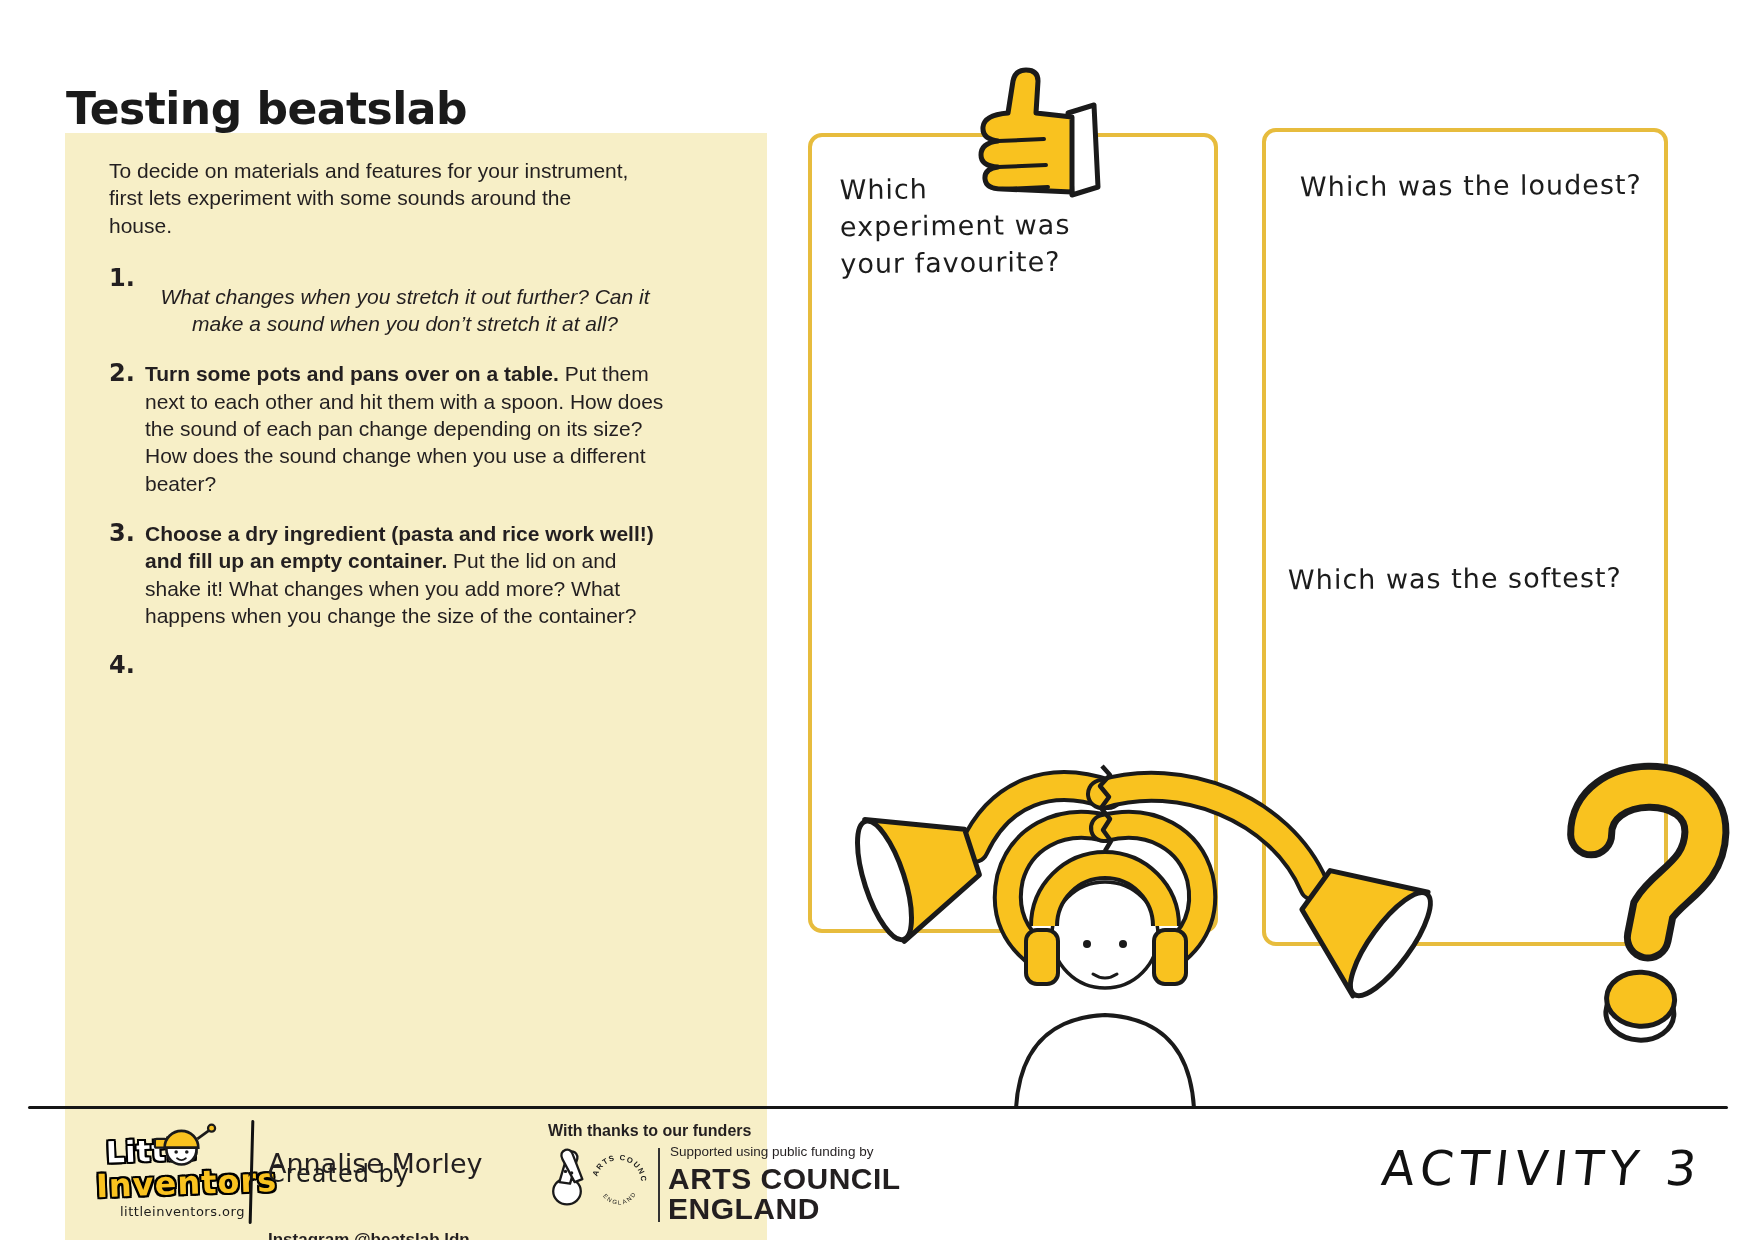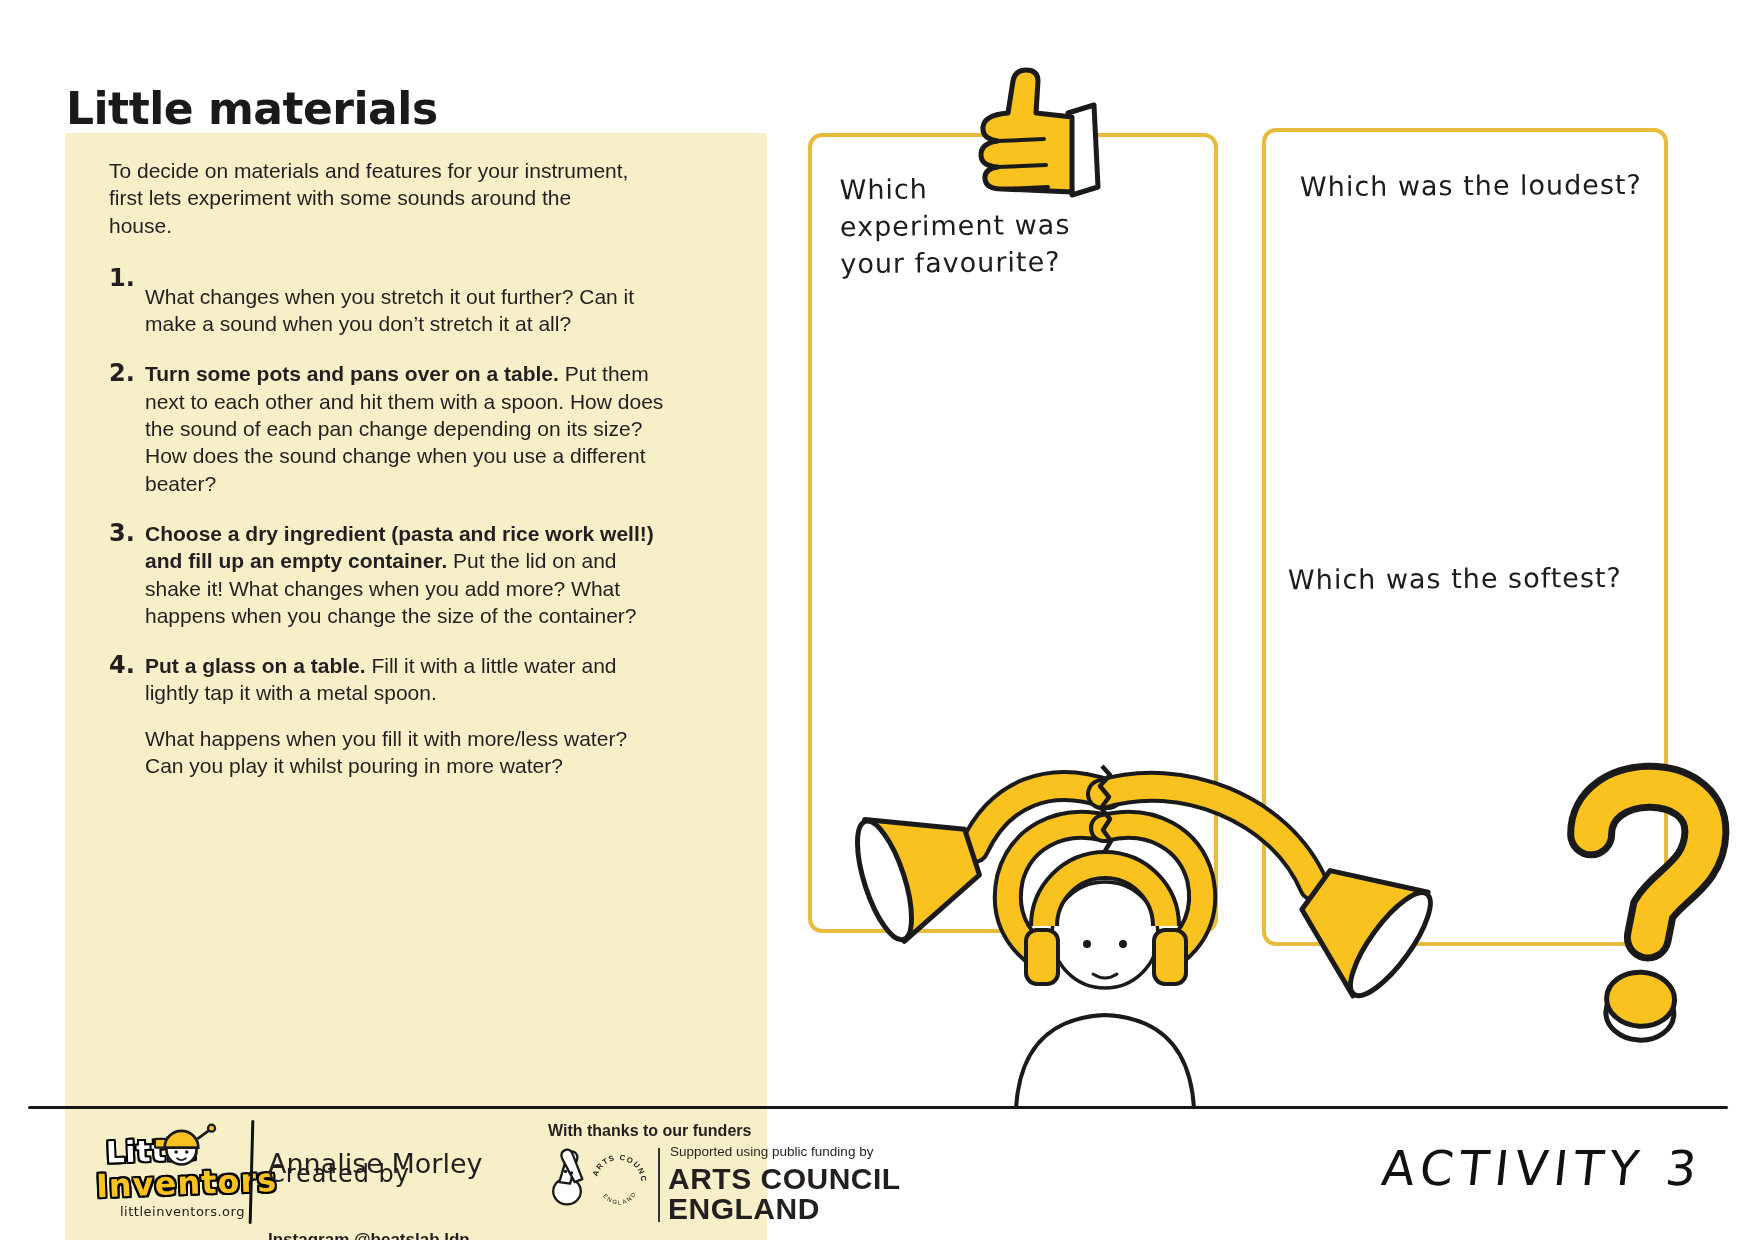--- a/index.html
+++ b/index.html
@@ -23,21 +23,21 @@
   
   .panel{
     left:65px;top:133px;width:702px;height:1139px;background:var(--panel-bg);
     padding:24px 44px 0 44px;font-size:21px;line-height:1.3;
   }
   .intro{margin:0 0 26px 0;max-width:530px;}
   .step{display:flex;margin-bottom:23px;}
   .step-num{flex:none;width:36px;font-weight:700;font-size:24px;font-family:"DejaVu Sans", sans-serif;line-height:1.1;}
   .step-body{max-width:520px;}
   .step-body b{font-weight:700;}
-  .step-question{margin:18px 0 0 0;}
+  .step-question{font-style:italic;margin:18px 0 0 0;text-align:center;}
   
   .answer-box{
     border:4px solid var(--box-border);border-radius:14px;background:transparent;
   }
   .box-left{left:808px;top:133px;width:410px;height:800px;}
   .box-right{left:1262px;top:128px;width:406px;height:818px;}
   .hand{font-family:"DejaVu Sans", sans-serif;letter-spacing:1px;color:#1c1c1c;}
   .fav-label{left:840px;top:170px;font-size:27px;line-height:37px;transform:rotate(-0.6deg);}
   .loud-label{left:1300px;top:170px;font-size:27px;transform:rotate(-0.4deg);}
   .soft-label{left:1288px;top:563px;font-size:27px;transform:rotate(-0.4deg);}
@@ -73,21 +73,21 @@
   .arts-line1{left:668px;top:1162px;font-size:30px;font-weight:700;letter-spacing:0.5px;}
   .arts-line2{left:668px;top:1192px;font-size:30px;font-weight:700;letter-spacing:0.5px;}
   .activity-badge{
     left:1382px;top:1140px;font-size:48px;letter-spacing:6px;
     font-family:"DejaVu Sans", sans-serif;transform:skewX(-6deg);color:#111;
   }
 </style>
 </head>
 <body>
 
-<h1 class="abs page-title">Little materials</h1>
+<h1 class="abs page-title">Testing beatslab</h1>
 
 <div class="abs panel">
   <p class="intro">To decide on materials and features for your instrument, first lets experiment with some sounds around the house.</p>
 
   <div class="step">
     <div class="step-num">1.</div>
     <div class="step-body">
       <p class="step-question">What changes when you stretch it out further? Can it make a sound when you don’t stretch it at all?</p>
     </div>
   </div>
@@ -105,26 +105,20 @@
     <div class="step-num">3.</div>
     <div class="step-body">
       <div>
         <b>Choose a dry ingredient (pasta and rice work well!) and fill up an empty container.</b><span> Put the lid on and shake it! What changes when you add more? What happens when you change the size of the container?</span>
       </div>
     </div>
   </div>
 
   <div class="step">
     <div class="step-num">4.</div>
-    <div class="step-body">
-      <div>
-        <b>Put a glass on a table.</b><span> Fill it with a little water and lightly tap it with a metal spoon.</span>
-      </div>
-      <p class="step-question">What happens when you fill it with more/less water? Can you play it whilst pouring in more water?</p>
-    </div>
   </div>
 </div>
 
 <div class="abs answer-box box-left"></div>
 <div class="abs answer-box box-right"></div>
 
 <div class="abs hand fav-label">
   <div>Which</div>
   <div>experiment was</div>
   <div>your favourite?</div>

